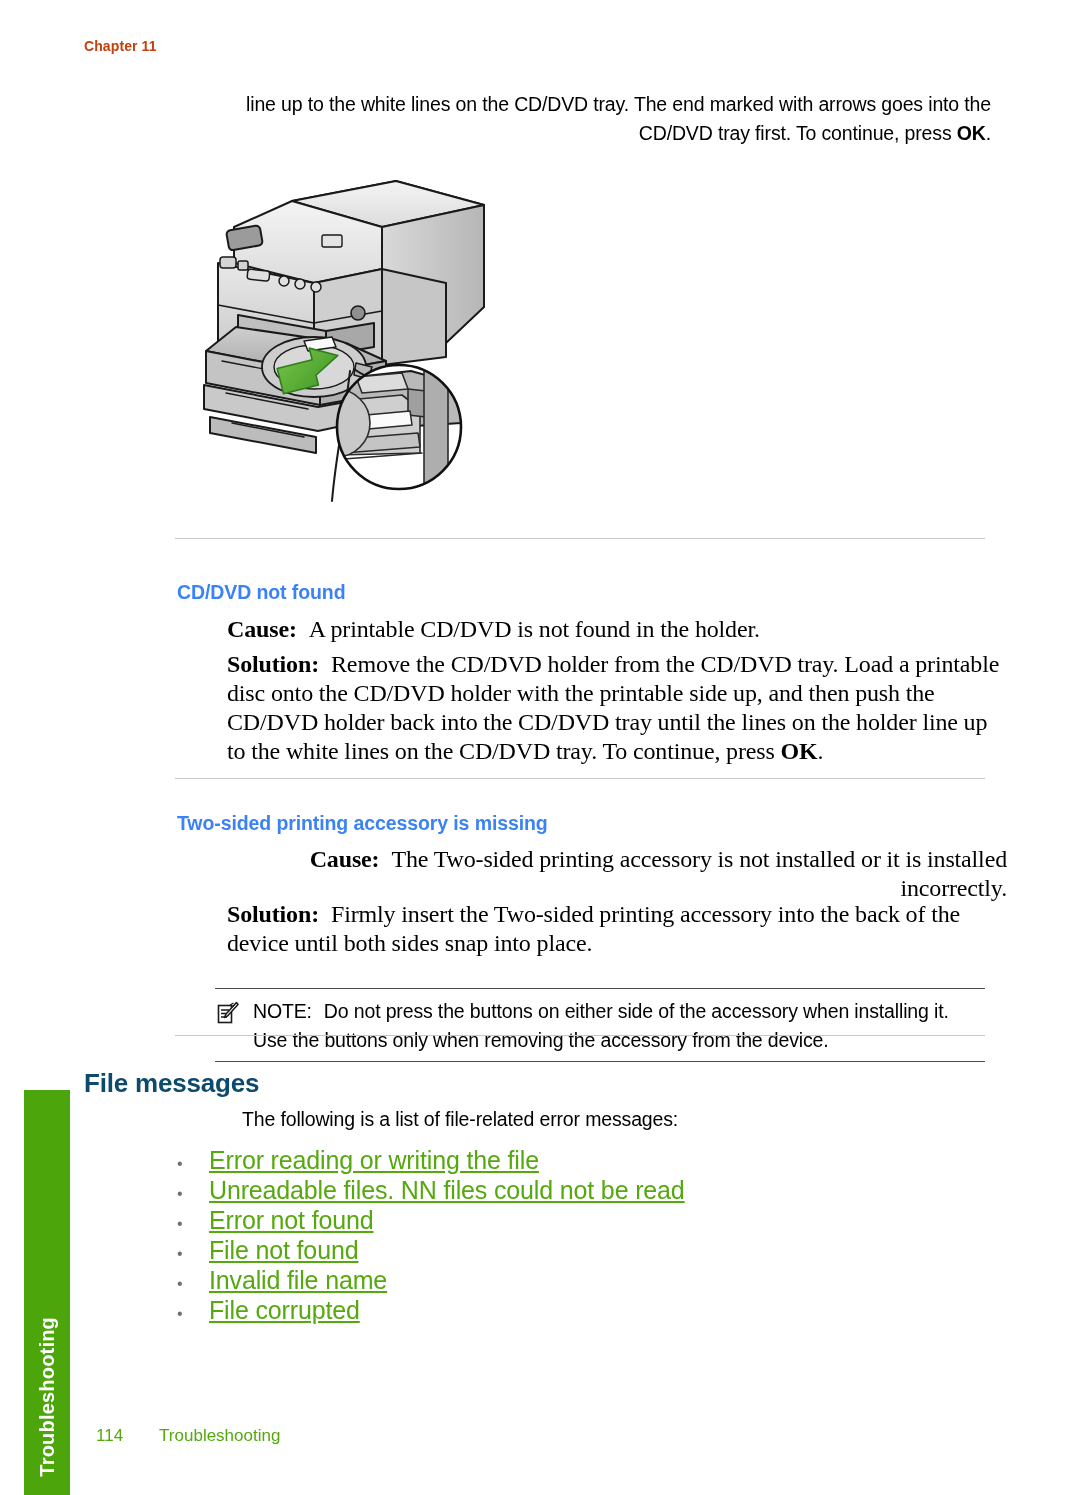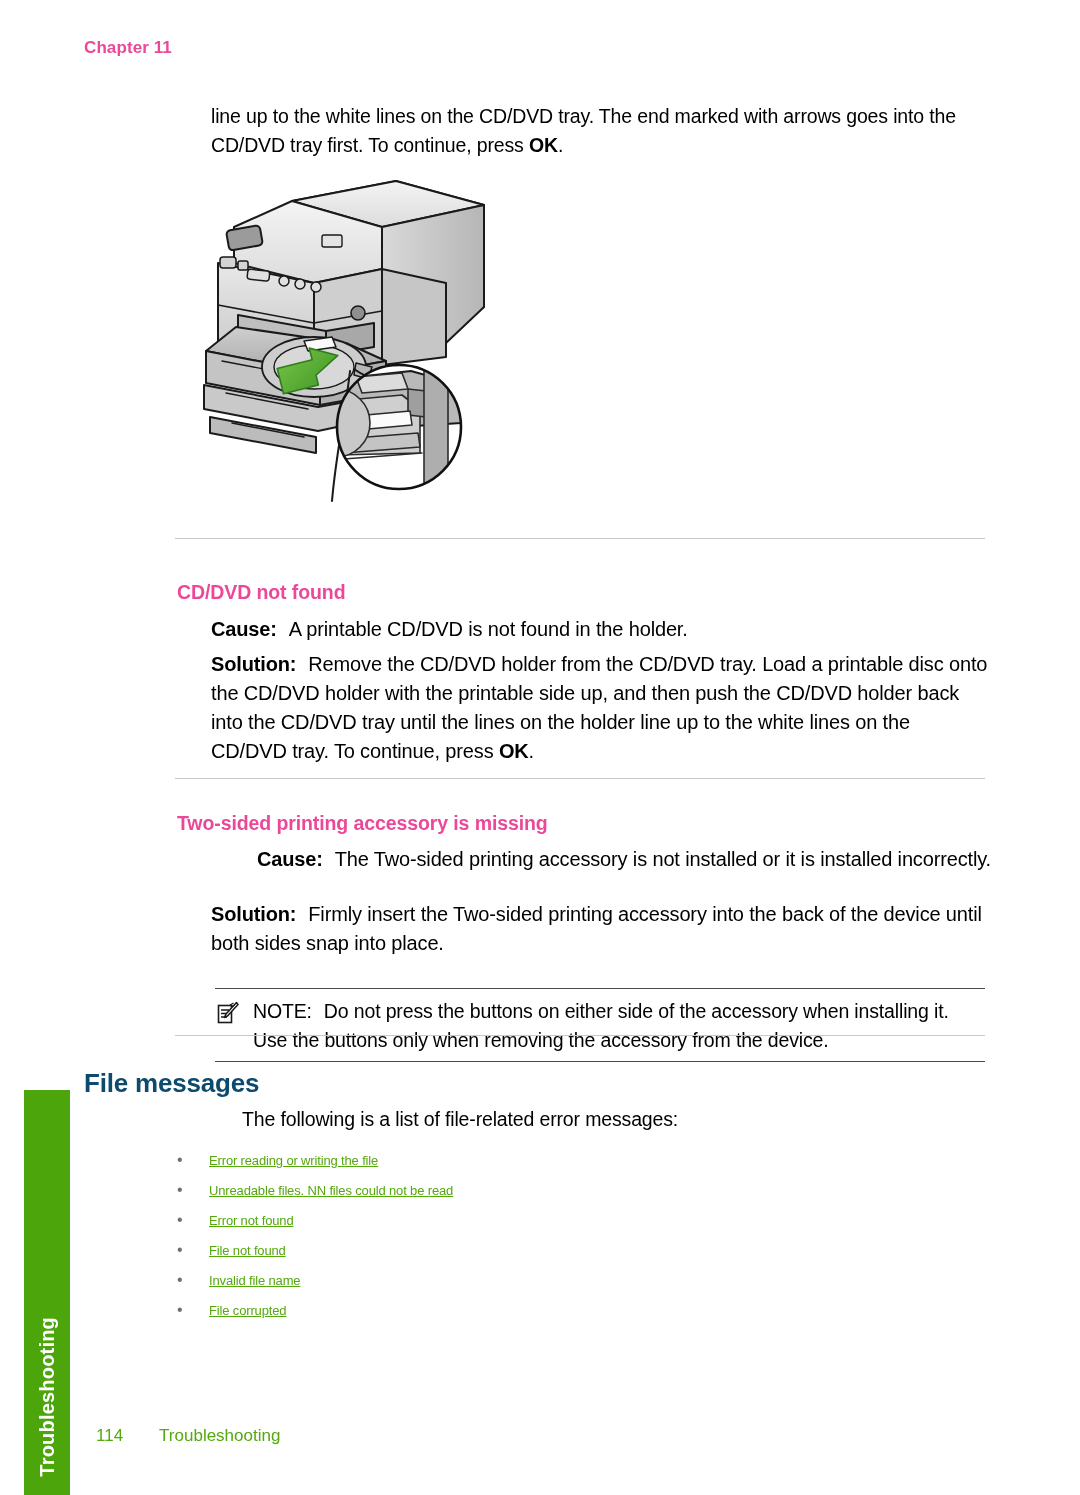--- a/index.html
+++ b/index.html
@@ -14,38 +14,39 @@
     font-family: "Liberation Sans", sans-serif;
     color: #000000;
     overflow: hidden;
   }
 
   
   .chapter-header {
     position: absolute;
     left: 84px;
     top: 38px;
-    font-size: 17px;
-    font-weight: bold;
-    color: #ec4899;
+    font-size: 14px;
+    font-weight: bold;
+    color: #c2410c;
     letter-spacing: 0.1px;
   }
 
   .para {
     position: absolute;
     font-size: 19.5px;
     line-height: 29px;
     color: #000;
     letter-spacing: -0.15px;
   }
 
   .intro-para {
     left: 211px;
-    top: 102px;
+    top: 90px;
     width: 780px;
+    text-align: right;
   }
 
   
   .illustration {
     position: absolute;
     left: 196px;
     top: 165px;
     width: 320px;
     height: 340px;
   }
@@ -66,41 +67,42 @@
     height: 1px;
     background: #4a4a4a;
   }
 
   
   .section-heading {
     position: absolute;
     left: 177px;
     font-size: 19.5px;
     font-weight: bold;
-    color: #ec4899;
+    color: #3b82f6;
     letter-spacing: -0.1px;
   }
 
   .big-heading {
     position: absolute;
     left: 84px;
     font-size: 26px;
     font-weight: bold;
     color: #0c4a6e;
     letter-spacing: -0.2px;
   }
 
   
   .cs-block {
     position: absolute;
-    left: 211px;
+    left: 227px;
     width: 780px;
-    font-size: 20px;
+    font-size: 24px;
     line-height: 29px;
     letter-spacing: -0.15px;
+    font-family: Liberation Serif, serif;
   }
   .cs-label {
     font-weight: bold;
   }
   .cs-gap {
     display: inline-block;
     width: 12px;
   }
   b.inline-bold { font-weight: bold; }
 
@@ -141,21 +143,21 @@
     height: 30px;
   }
   .bullet-dot {
     width: 32px;
     flex: 0 0 32px;
     color: #6f6f6f;
     font-size: 16px;
     line-height: 30px;
   }
   .bullet-link {
-    font-size: 13px;
+    font-size: 25px;
     line-height: 30px;
     color: #55a80d;
     text-decoration: underline;
     letter-spacing: -0.15px;
     cursor: pointer;
   }
 
   
   .side-tab {
     position: absolute;

